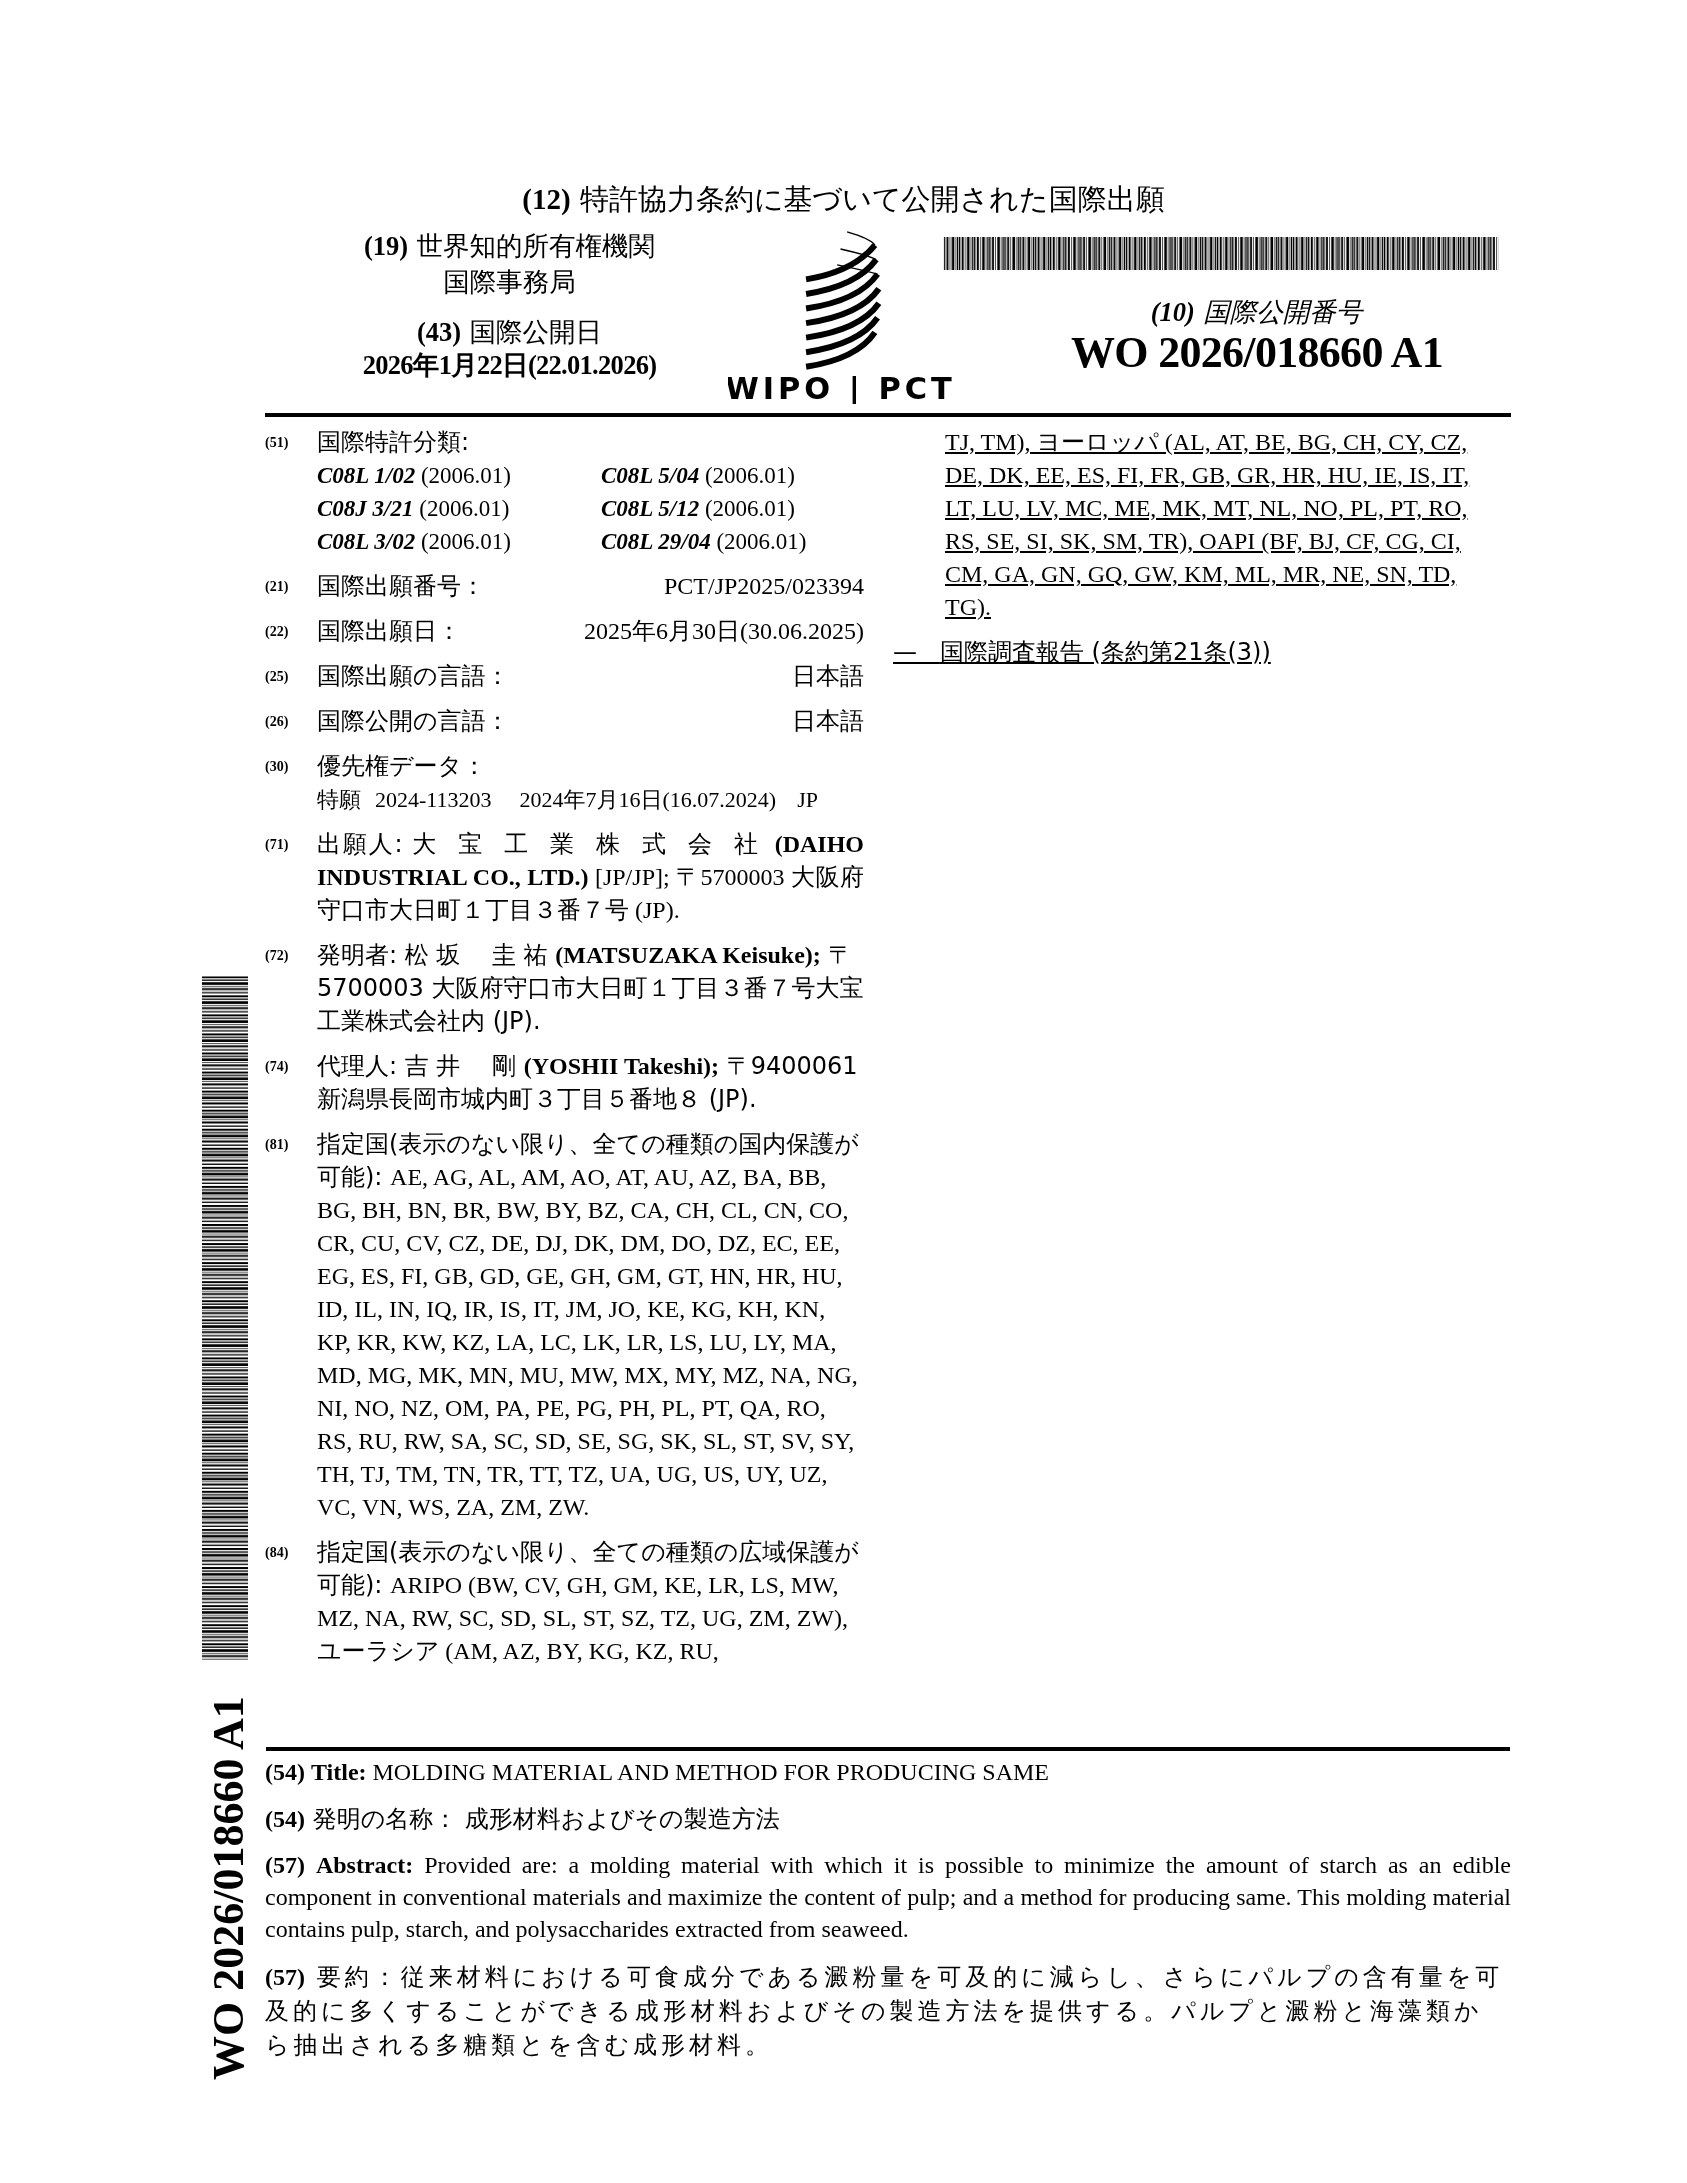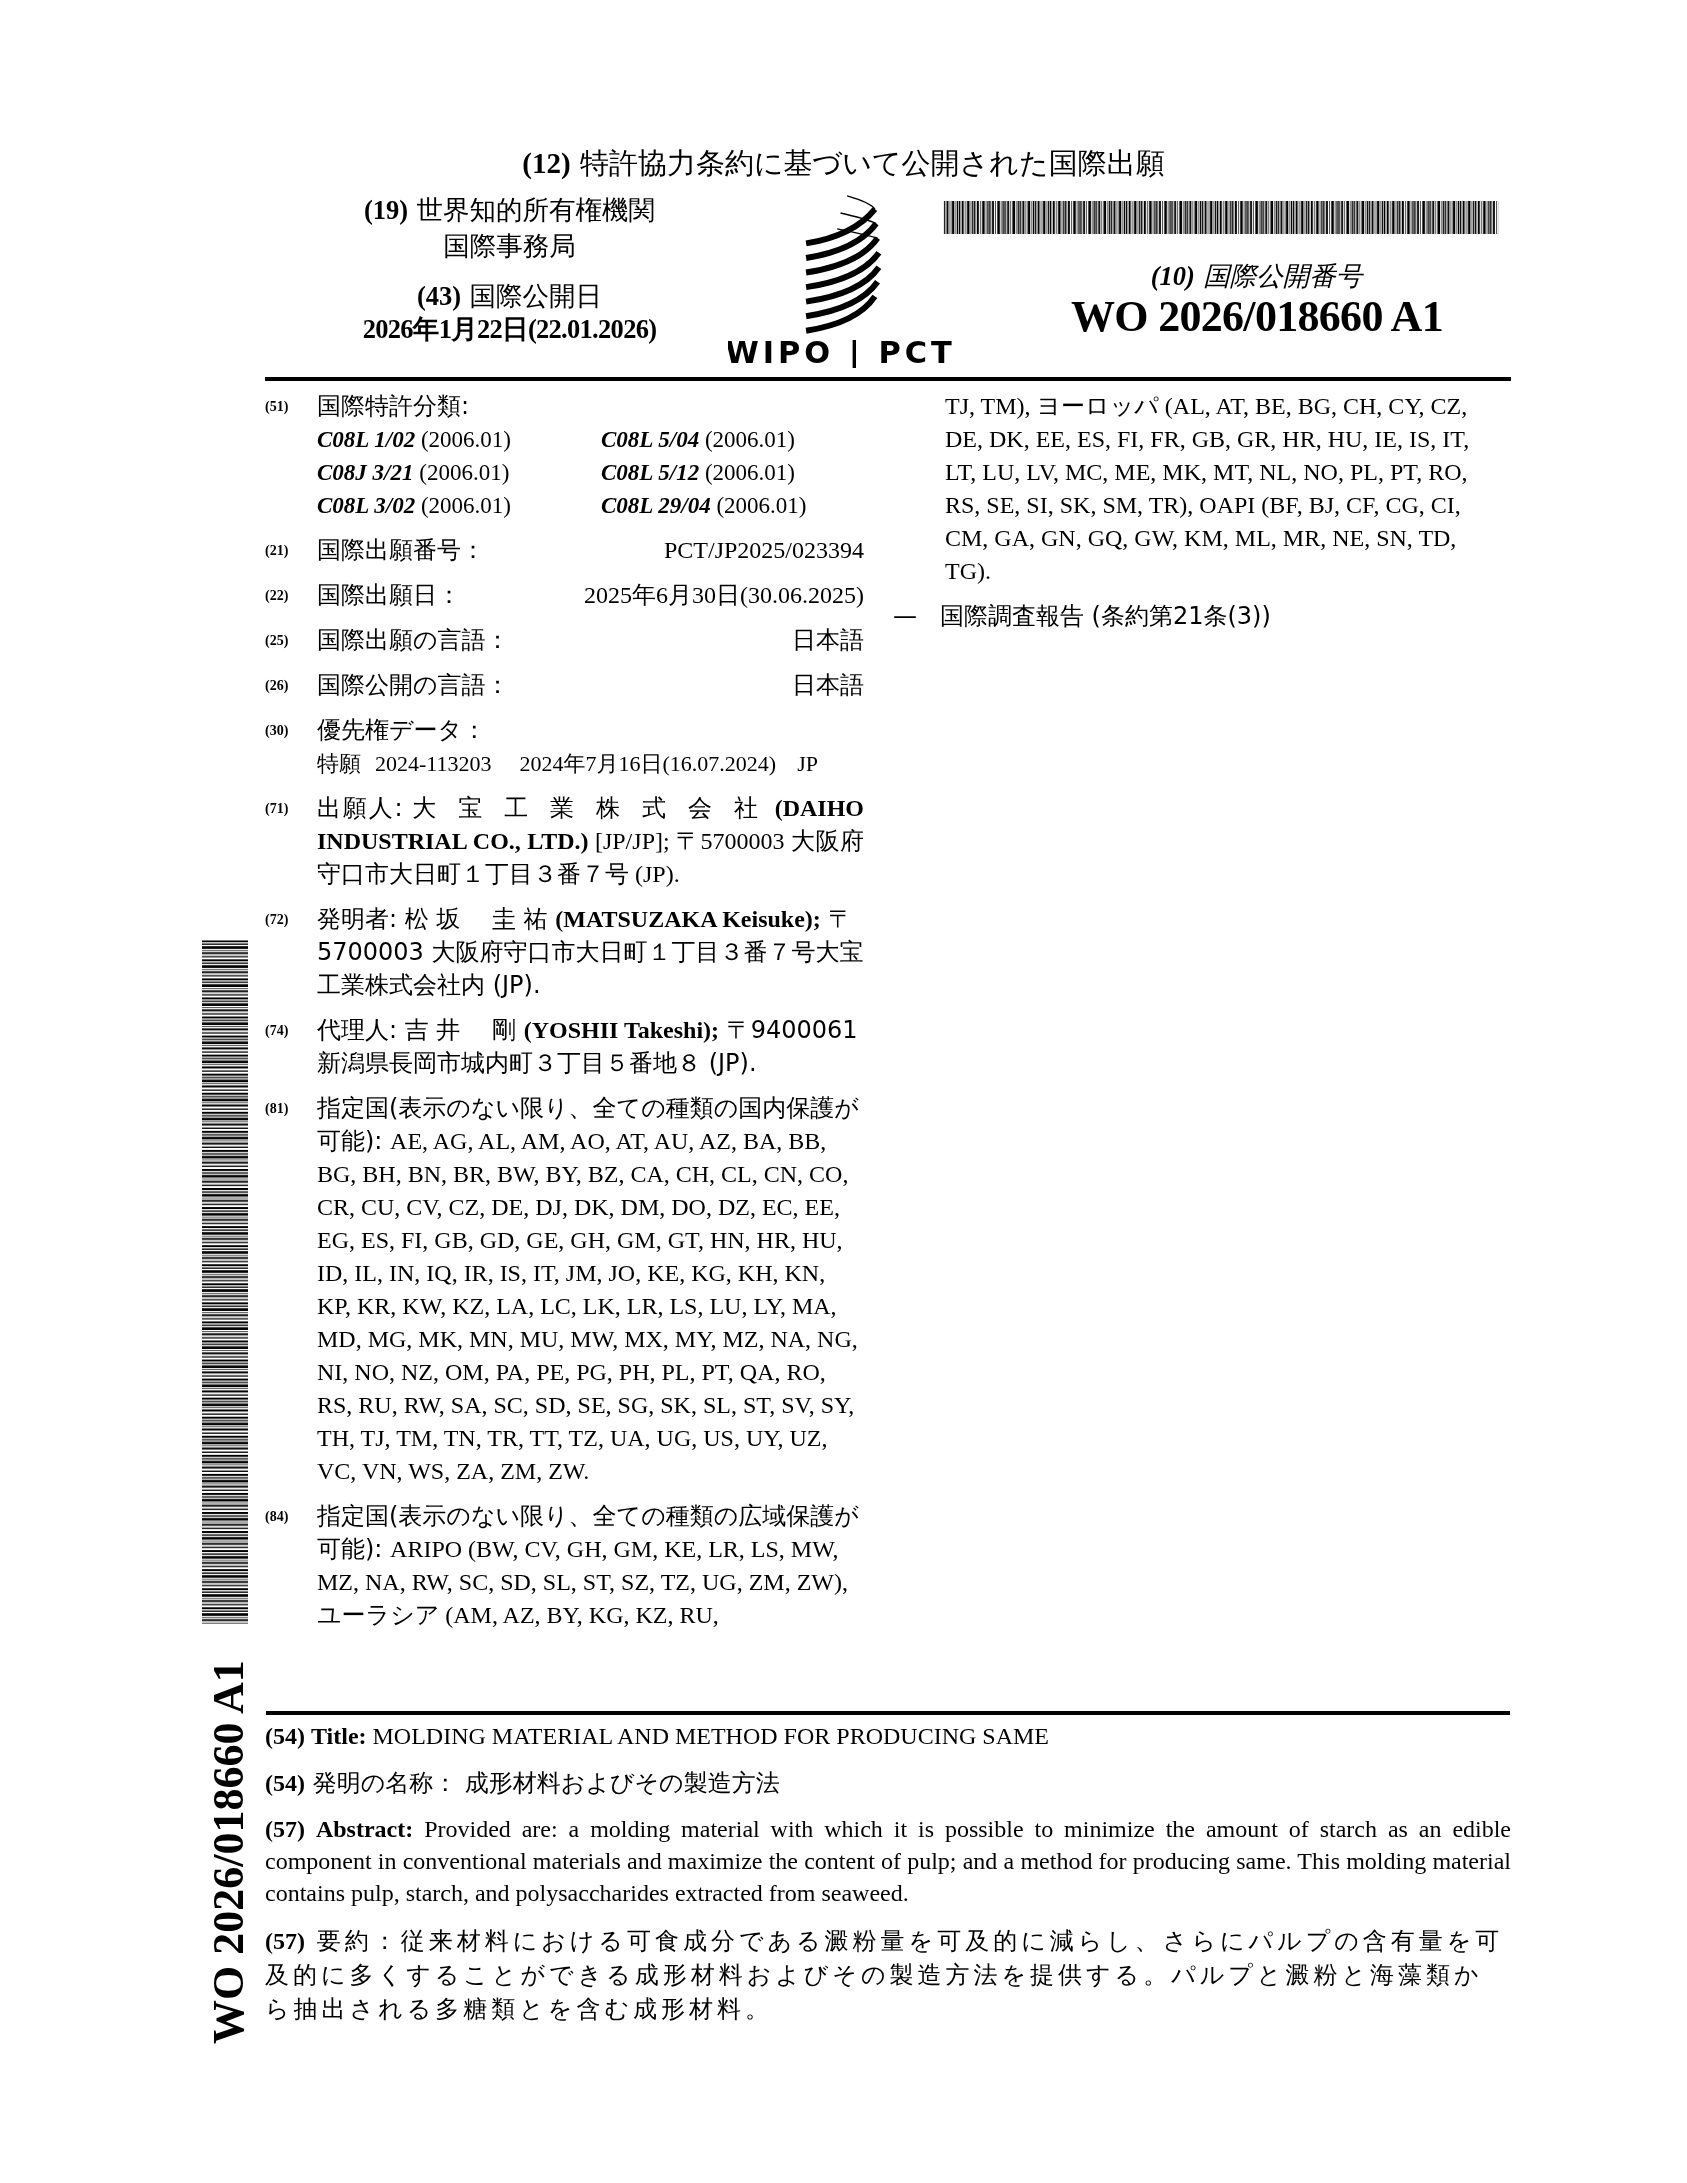--- a/index.html
+++ b/index.html
@@ -1,17 +1,17 @@
 <!DOCTYPE html>
 <html style="font-size:10.6px"><head>
 <meta charset="utf-8">
 <style>
   html, body { margin: 0; padding: 0; background: #ffffff; }
   body { width: 1687px; height: 2183px; position: relative; overflow: hidden; color: #000; font-family: "Liberation Serif", serif; }
-  .abs { position: absolute; }
+  .abs { position: absolute; margin-top: 36px; }
   .jp { font-family: "DejaVu Sans", sans-serif; }
   .serif { font-family: "Liberation Serif", serif; }
   .b { font-weight: bold; }
 
   
   .hdr-title { left: 0; width: 1687px; top: 218; text-align: center; font-size: 29px; }
   .hdr-title .num, .num { font-family: "Liberation Serif", serif; font-weight: bold; }
   .office { left: 344px; top: 192px; width: 331px; text-align: center; font-size: 26.5px; line-height: 36px; }
   .pubdate-lbl { left: 344px; top: 278px; width: 331px; text-align: center; font-size: 26.5px; }
   .pubdate { left: 331px; top: 311px; width: 357px; text-align: center; font-size: 26.5px; font-weight: bold; font-family: "Liberation Serif", serif; letter-spacing: -0.7px; }
@@ -19,21 +19,21 @@
   .barcode-top { left: 943px; top: 201px; width: 556px; height: 33px; }
   .pubno-lbl { left: 1111px; top: 258px; width: 291px; text-align: center; font-size: 26.5px; font-style: italic; }
   .pubno { left: 1019px; top: 291px; width: 476px; text-align: center; font-size: 44px; font-weight: bold; font-family: "Liberation Serif", serif; letter-spacing: -0.7px; }
 
   .rule { background: #000; height: 4px; }
   .rule-top { left: 265px; top: 377px; width: 1246px; }
   .rule-bot { left: 266px; top: 1711px; width: 1244px; }
 
   
   .col-left { left: 265px; top: 390px; width: 599px; font-size: 24px; line-height: 33px; }
-  .col-right { left: 893px; top: 390px; width: 609px; font-size: 24px; line-height: 33px; }
+  .col-right { left: 893px; top: 390px; width: 609px; font-size: 24px; line-height: 33px; text-decoration: underline; }
 
   .field { position: relative; padding-left: 52px; margin-bottom: 12px; }
   .field .code { position: absolute; left: 0; top: 0; font-family: "Liberation Serif", serif; font-weight: bold; font-size: 14px; }
   .row-lr { display: flex; justify-content: space-between; gap: 45px; }
   .ipc-grid { display: grid; grid-template-columns: 284px 311px; }
   .ipc { font-size: 23px; }
   .ipc .cls { font-weight: bold; font-style: italic; font-family: "Liberation Serif", serif; }
   .cc { font-family: "Liberation Serif", serif; font-size: 24px; text-align: justify; }
   .attach-head { margin-top: 22.5px; }
 

